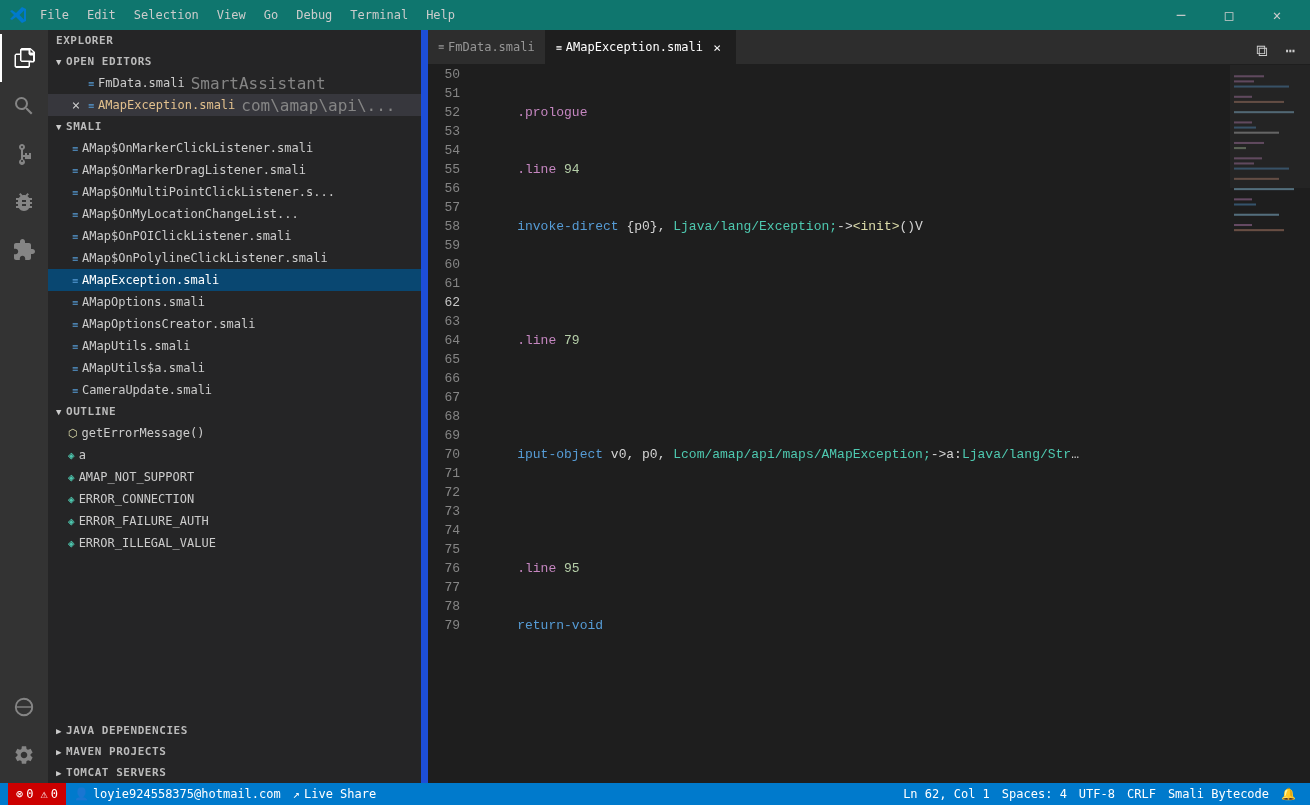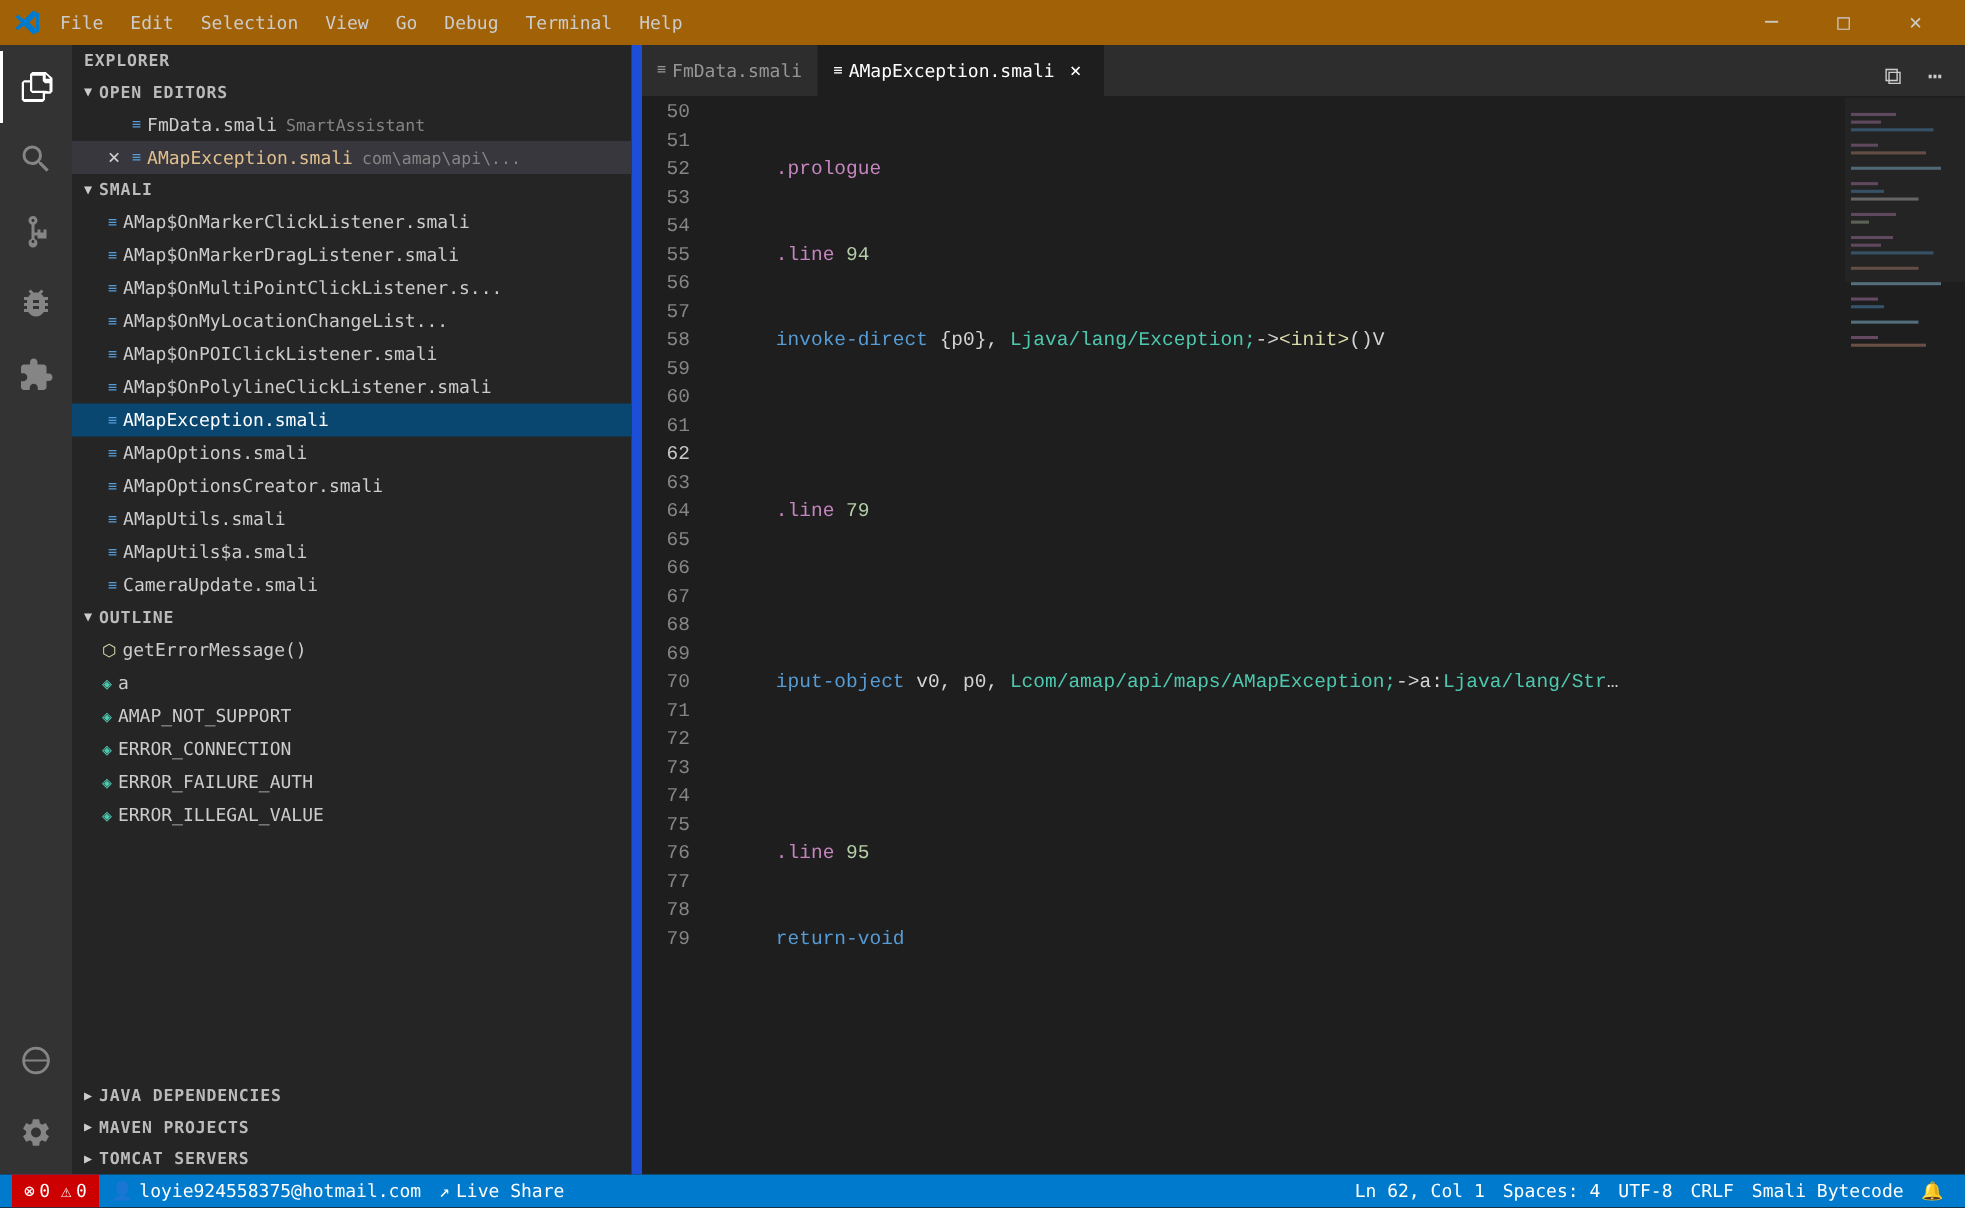--- a/index.html
+++ b/index.html
@@ -11,21 +11,21 @@
       font-size: 12px;
       color: #cccccc;
       overflow: hidden;
       display: flex;
       flex-direction: column;
     }
 
     
     #title-bar {
       height: 30px;
-      background: #a16207;
+      background: #0f766e;
       display: flex;
       align-items: center;
       padding: 0 10px;
       justify-content: space-between;
       flex-shrink: 0;
     }
     #title-bar-left {
       display: flex;
       align-items: center;
       gap: 6px;
@@ -160,21 +160,21 @@
       align-items: center;
       justify-content: center;
       border-radius: 3px;
     }
     .file-icon {
       margin-right: 4px;
       color: #569cd6;
       font-size: 10px;
     }
     .editor-filename { color: #cccccc; }
-    .editor-path { color: #858585; margin-left: 6px; font-size: 11px; }
+    .editor-path { color: #858585; margin-left: 6px; font-size: 16px; }
     .editor-modified { color: #e2c08d; }
 
     
     #smali-section {
       flex-shrink: 0;
       overflow-y: auto;
       max-height: 380px;
     }
     .smali-file-item {
       display: flex;

